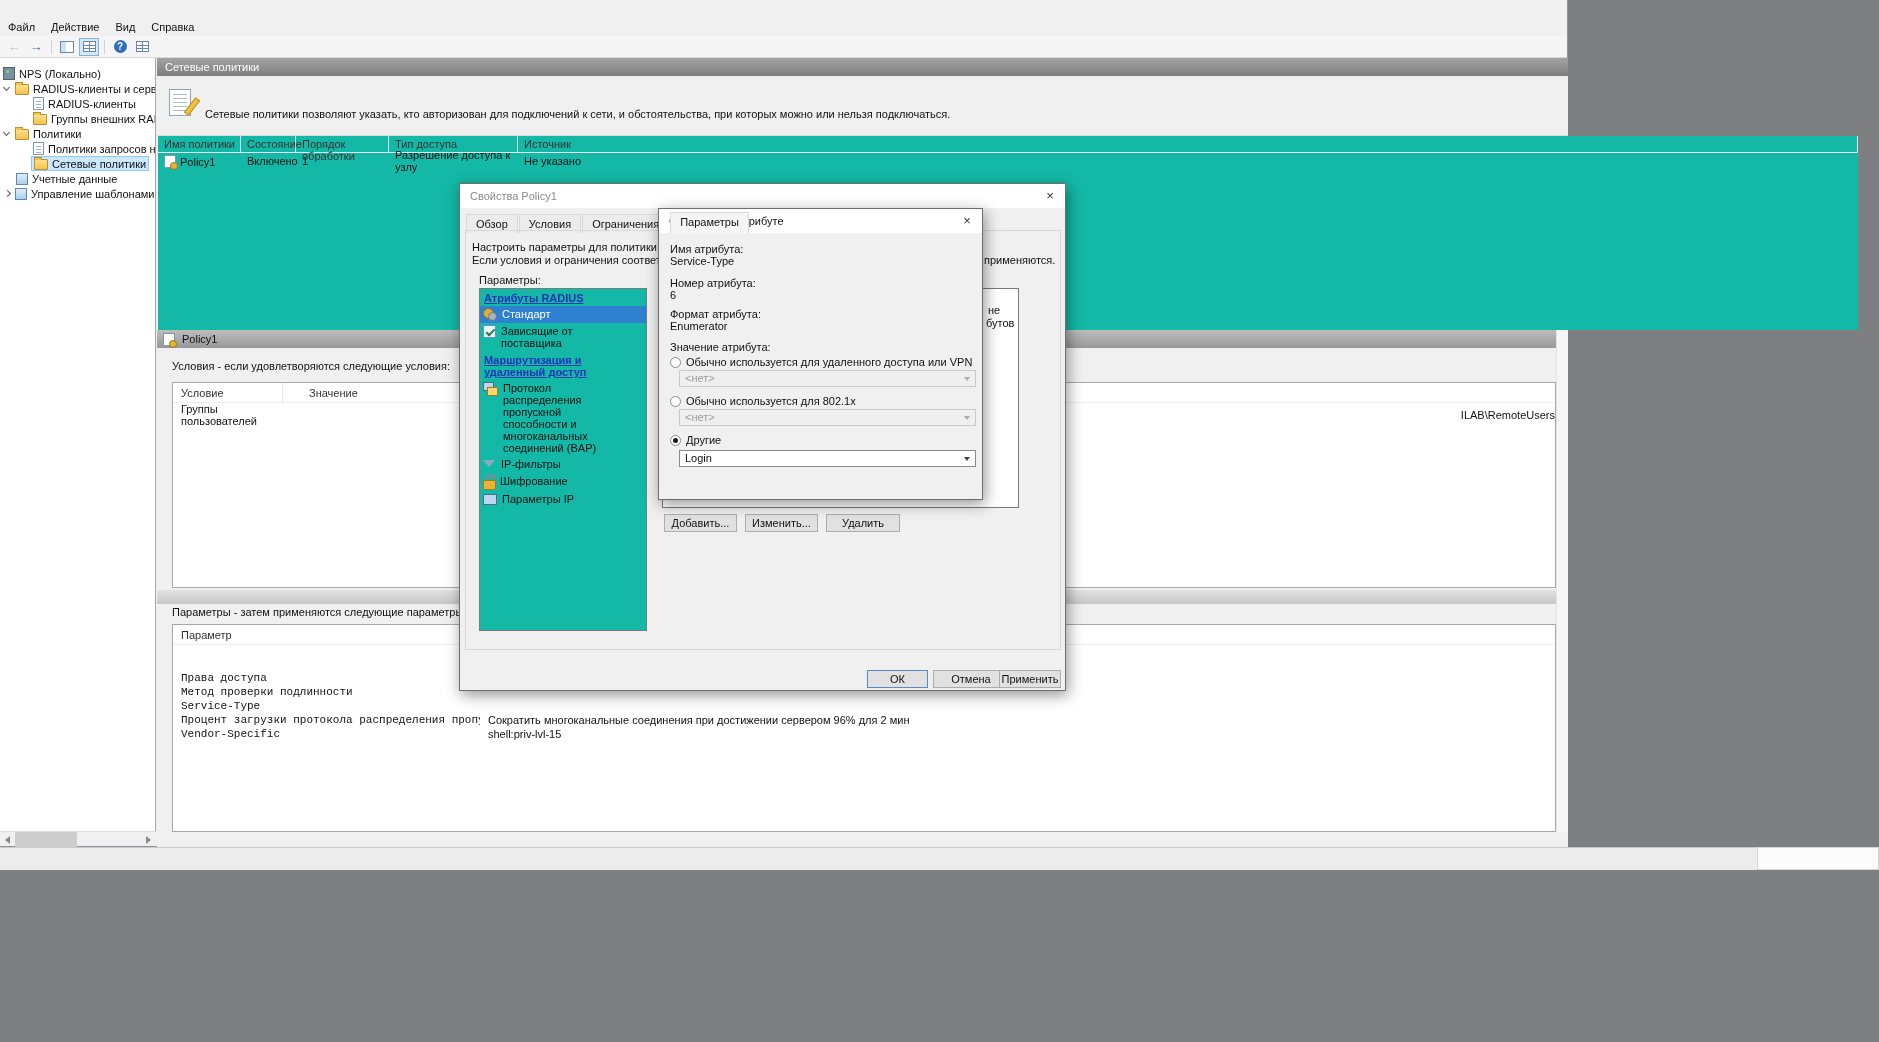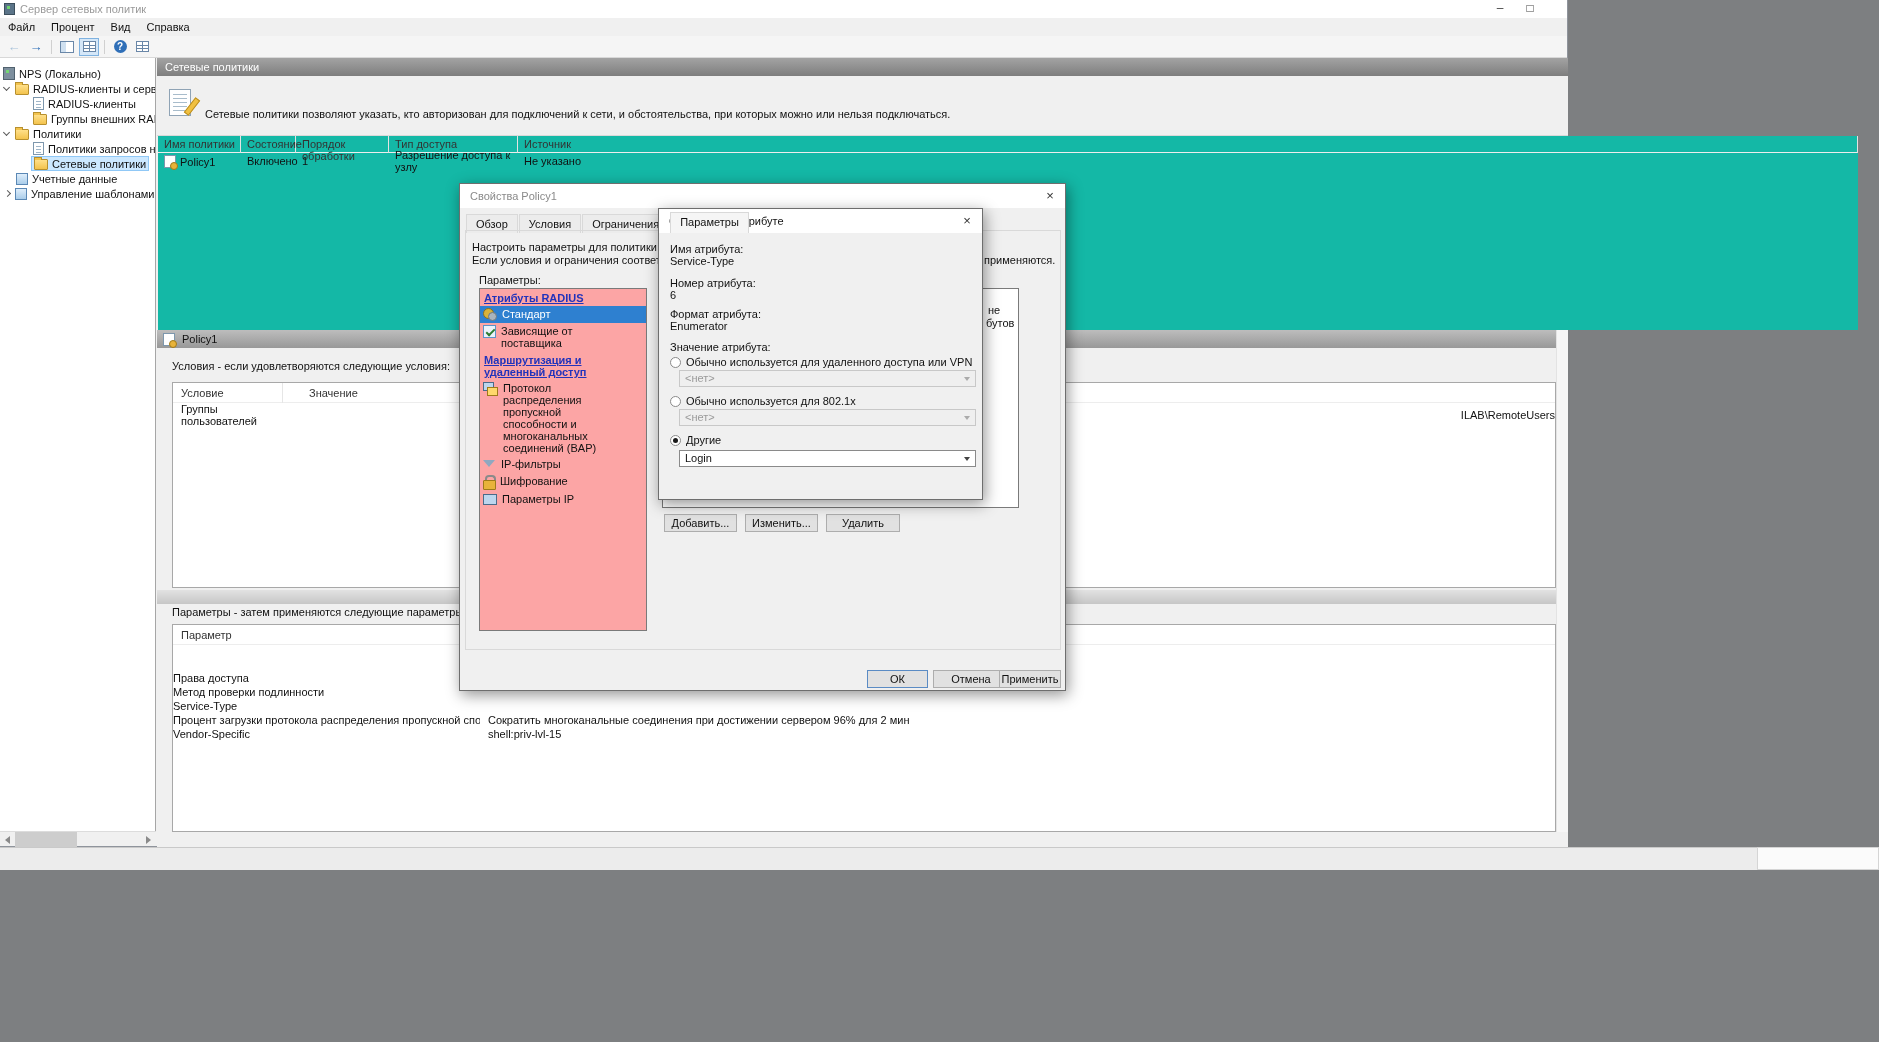--- a/index.html
+++ b/index.html
@@ -76,39 +76,39 @@
   .box { position:absolute; background:#fff; border:1px solid #a8a8a8; }
   .box-hdr { display:flex; height:20px; border-bottom:1px solid #ededed; color:#333;gap:18px; }
   .box-hdr > div { border-right:1px solid #e6e6e6; padding:4px 0 0 8px; height:20px; }
   .cond-c1 { width:110px; } .cond-c2 { width:310px; }
   .set-c1 { width:307px; }
   .box-row { display:flex; height:14px; align-items:center;justify-content:space-between; }
   .cond-row > div:first-child { width:110px; padding-left:8px; }
   .cond-row > div:last-child { padding-left:8px; }
   .set-rows { padding-top:27px; }
   .set-row { display:flex; height:14px; }
-  .set-row .n { width:307px; overflow:hidden; white-space:nowrap; }
+  .set-row .n { width:307px; padding-left:8px; overflow:hidden; white-space:nowrap;font-family:Liberation Mono, monospace; }
   .set-row .v { padding-left:8px; white-space:nowrap; }
   .vscroll { position:absolute; left:1399px; top:272px; width:12px; height:502px; background:#f6f6f6; border-left:1px solid #e3e3e3; }
 
   
   .dialog { position:absolute; background:#f0f0f0; border:1px solid #6e6e6e; box-shadow:2px 4px 14px rgba(0,0,0,.42); }
   .dlg-title { position:absolute; left:0; top:0; right:0; height:24px; background:#fff; display:flex; align-items:center; padding-left:10px; }
   .dlg-title .t { flex:1; }
   .dlg-close { width:30px; height:23px; text-align:center; line-height:22px; color:#333; font-size:13px; }
   .dim { color:#8a8a8a; }
 
   
   .props { left:459px; top:183px; width:607px; height:508px; }
   .tabs { position:absolute; left:6px; top:28px; display:flex; align-items:flex-end; }
   .tab { height:19px; padding:3px 9px 0; border:1px solid #d9d9d9; border-bottom:none; background:#ececec; margin-right:1px; }
   .tab.active { height:21px; background:#f5f5f5; position:relative; z-index:2; }
   .tabpage { position:absolute; left:5px; top:46px; width:596px; height:420px; border:1px solid #d9d9d9; }
   .props .line { position:absolute; white-space:nowrap; }
-  .listbox { position:absolute; left:19px; top:104px; width:168px; height:343px; background:#fca5a5; border:1px solid #7a7a7a; overflow:hidden; }
+  .listbox { position:absolute; left:19px; top:104px; width:168px; height:343px; background:#14b8a6; border:1px solid #7a7a7a; overflow:hidden; }
   .lb-group { color:#2233bb; font-weight:bold; text-decoration:underline; padding:3px 4px 2px; width:160px; }
   .lb-item { display:flex; gap:5px; padding:2px 3px; align-items:flex-start; }
   .lb-item .txt { width:122px; }
   .lb-item.sel { background:#2e80d0; color:#fff; }
   .ic { flex:0 0 auto; display:inline-block; }
   .ic-gear { width:14px; height:13px; position:relative; }
   .ic-gear::before { content:""; position:absolute; left:0; top:0; width:9px; height:9px; border-radius:50%; background:#d8b23a; border:1px solid #8a6f1d; }
   .ic-gear::after { content:""; position:absolute; right:0; bottom:0; width:7px; height:7px; border-radius:50%; background:#aab4bd; border:1px solid #6d7880; }
   .ic-vendor { width:13px; height:13px; background:#eaf2fb; border:1px solid #5b93c9; position:relative; }
   .ic-vendor::after { content:""; position:absolute; left:2px; top:3px; width:7px; height:3px; border-left:2px solid #2e7d32; border-bottom:2px solid #2e7d32; transform:rotate(-45deg); }
@@ -142,32 +142,24 @@
 </style>
 </head>
 <body>
 
 <div class="desktop">
 
   <div class="abs artifact"></div>
 
   <div class="abs window">
 
-    <div class="titlebar">
-      <span class="app-icon"></span>
-      <span class="title-text">Сервер сетевых политик</span>
-      <span class="winbtns">
-        <span class="wbtn">–</span>
-        <span class="wbtn">□</span>
-      </span>
-    </div>
 
     <div class="menubar">
       <span class="menu-item">Файл</span>
-      <span class="menu-item">Процент</span>
+      <span class="menu-item">Действие</span>
       <span class="menu-item">Вид</span>
       <span class="menu-item">Справка</span>
     </div>
 
     <div class="toolbar">
       <span class="tb-btn">
           <span class="arrow-back">←</span>
         </span>
       <span class="tb-btn">
           <span class="arrow-fwd">→</span>

